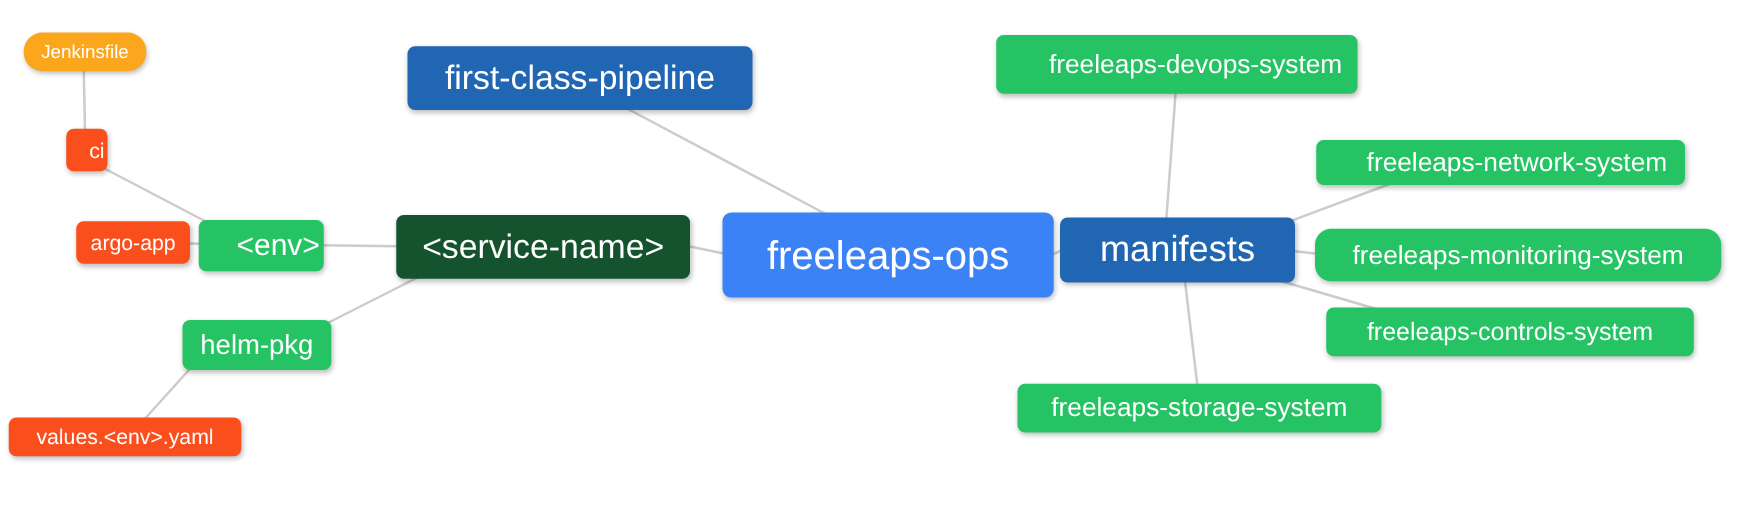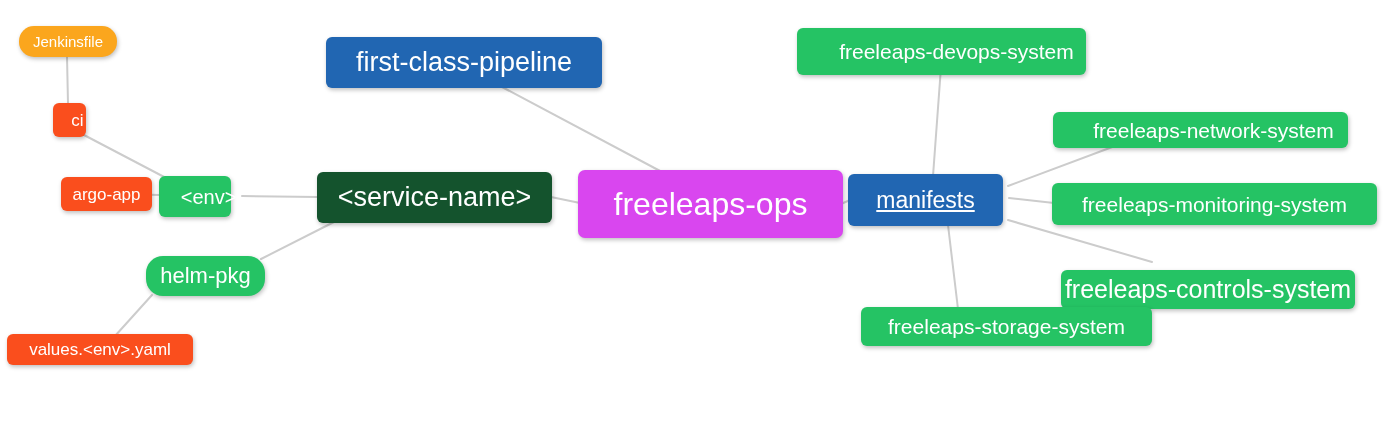--- a/index.html
+++ b/index.html
@@ -21,31 +21,31 @@
     white-space:nowrap;
     cursor:pointer;
     line-height:1;
     box-sizing:border-box;
     padding:0 6px;
   }
   
   .n-jenkinsfile{left:19px;top:26px;width:98px;height:31px;font-size:15px;border-radius:15px;}
   .n-ci{left:53px;top:103px;width:33px;height:34px;font-size:17px;padding-left:22px;}
   .n-argo{left:31px;top:177px;width:91px;height:34px;font-size:17px;margin-left:30px;}
-  .n-env{left:159px;top:176px;width:72px;height:41px;font-size:20px;padding-left:33px;}
-  .n-helm{left:146px;top:256px;width:119px;height:40px;font-size:22px;border-radius:17px;}
+  .n-env{left:159px;top:176px;width:100px;height:41px;font-size:24px;padding-left:33px;}
+  .n-helm{left:146px;top:256px;width:119px;height:40px;font-size:22px;}
   .n-values{left:7px;top:334px;width:186px;height:31px;font-size:17px;}
   .n-pipeline{left:326px;top:37px;width:276px;height:51px;font-size:27px;}
   .n-service{left:317px;top:172px;width:235px;height:51px;font-size:27px;}
   .n-ops{left:578px;top:170px;width:265px;height:68px;font-size:32px;border-radius:7px;}
-  .n-manifests{left:848px;top:174px;width:155px;height:52px;font-size:23px;text-decoration:underline;}
+  .n-manifests{left:848px;top:174px;width:188px;height:52px;font-size:29px;}
   .n-devops{left:797px;top:28px;width:289px;height:47px;font-size:21px;padding-left:36px;}
   .n-network{left:1053px;top:112px;width:295px;height:36px;font-size:21px;}
   .n-monitoring{left:1052px;top:183px;width:325px;height:42px;font-size:21px;}
-  .n-controls{left:1061px;top:270px;width:294px;height:39px;font-size:25px;}
+  .n-controls{left:1061px;top:246px;width:294px;height:39px;font-size:20px;}
   .n-storage{left:814px;top:307px;width:291px;height:39px;font-size:21px;}
 </style>
 </head>
 <body>
 
 <div class="canvas">
 
   <svg class="edges" viewBox="0 0 1390 421" xmlns="http://www.w3.org/2000/svg">
     <line x1="67" y1="56" x2="68" y2="104" stroke="#CCCCCC"></line>
     <line x1="84" y1="135" x2="168" y2="179" stroke="#CCCCCC"></line>
@@ -64,21 +64,21 @@
   </svg>
 
   <div class="node n-jenkinsfile" style="background: rgb(251, 166, 29);">Jenkinsfile</div>
   <div class="node n-ci" style="background: rgb(250, 78, 29);">ci</div>
   <div class="node n-argo" style="background: rgb(250, 78, 29);">argo-app</div>
   <div class="node n-env" style="background: rgb(37, 195, 100);">&lt;env&gt;</div>
   <div class="node n-helm" style="background: rgb(37, 195, 100);">helm-pkg</div>
   <div class="node n-values" style="background: rgb(250, 78, 29);">values.&lt;env&gt;.yaml</div>
   <div class="node n-pipeline" style="background: rgb(33, 102, 178);">first-class-pipeline</div>
   <div class="node n-service" style="background: #14532d;">&lt;service-name&gt;</div>
-  <div class="node n-ops" style="background: #d946ef;">freeleaps-ops</div>
+  <div class="node n-ops" style="background: #3b82f6;">freeleaps-ops</div>
   <div class="node n-manifests" style="background: rgb(33, 102, 178);">manifests</div>
   <div class="node n-devops" style="background: rgb(37, 195, 100);">freeleaps-devops-system</div>
   <div class="node n-network" style="background: rgb(37, 195, 100); padding-left: 32px;">freeleaps-network-system</div>
-  <div class="node n-monitoring" style="background: rgb(37, 195, 100);">freeleaps-monitoring-system</div>
+  <div class="node n-monitoring" style="background: rgb(37, 195, 100); border-radius: 13px;">freeleaps-monitoring-system</div>
   <div class="node n-controls" style="background: rgb(37, 195, 100);">freeleaps-controls-system</div>
-  <div class="node n-storage" style="background: rgb(37, 195, 100); margin-left: 47px;">freeleaps-storage-system</div>
+  <div class="node n-storage" style="background: rgb(37, 195, 100);">freeleaps-storage-system</div>
 
 </div>
 
 </body></html>

